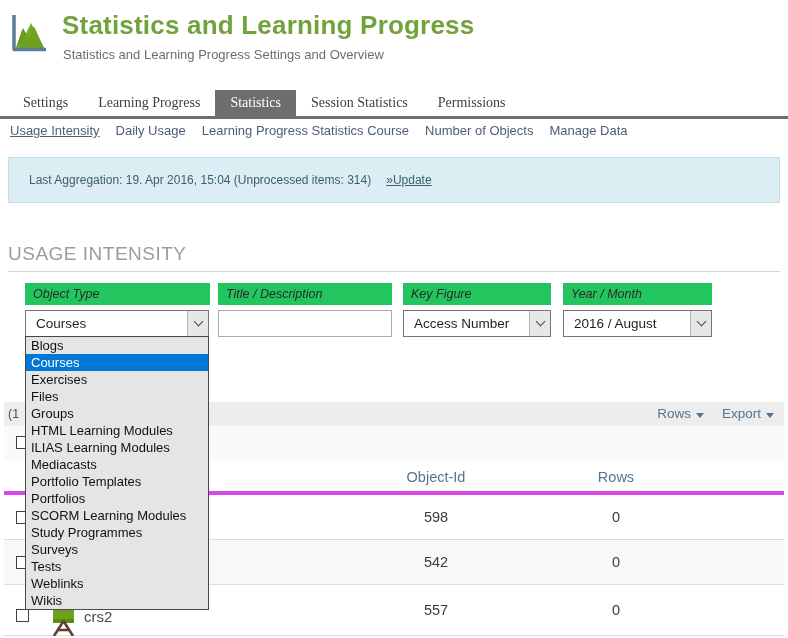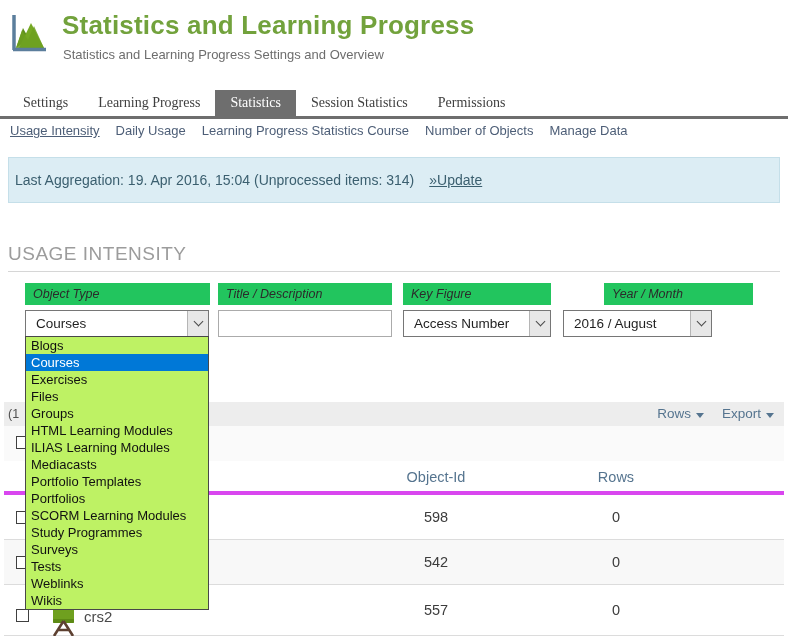--- a/index.html
+++ b/index.html
@@ -17,47 +17,47 @@
   .tab { height:26px; line-height:26px; padding:0 15px; font-size:14px; color:#3f3f3f; cursor:pointer; white-space:nowrap;font-family:Liberation Serif, serif; }
   .tab.active { background:#6e6e6e; color:#fff; }
 
   .subtabs { position:absolute; left:10px; top:123px; display:flex; gap:16px; }
   .subtab { font-size:13px; color:#4d5e77; cursor:pointer; white-space:nowrap; }
   .subtab.active { text-decoration:underline; }
 
   
   .infobar { position:absolute; left:8px; top:157px; width:772px; height:46px;
              background:#dcedf4; border:1px solid #c5dfe9; display:flex; align-items:center;
-             padding-left:6px; font-size:14px; color:#3b5f6f; }
+             padding-left:20px; font-size:12px; color:#3b5f6f; }
   .infobar a { color:#3b5f6f; text-decoration:underline; margin-left:15px; cursor:pointer; }
 
   
   .section-heading { position:absolute; left:8px; top:243px; font-size:19px; color:#9c9c9c; letter-spacing:.5px; font-weight:normal; }
   .filter-divider { position:absolute; left:8px; top:271px; width:772px; border-top:1px solid #d6d6d6; }
 
   
   .flabel { position:absolute; top:283px; height:22px; line-height:22px; background:#22c55e;
             font-style:italic; font-size:12.5px; color:#2b2b2b; padding-left:8px; }
   .fl1 { left:25px; width:185px; } .fl2 { left:218px; width:174px; }
-  .fl3 { left:403px; width:148px; } .fl4 { left:563px; width:149px;margin-left:41px; }
+  .fl3 { left:403px; width:148px; } .fl4 { left:563px; width:149px; }
 
   .select { position:absolute; top:310px; height:27px; background:#fff; border:1px solid #767676;
             display:flex; align-items:center; font-size:13.5px; color:#1f1f1f; cursor:pointer; }
   .select .val { flex:1; padding-left:10px; white-space:nowrap; overflow:hidden; }
   .select .arrow { width:21px; height:100%; background:#e7e7e7; border-left:1px solid #b5b5b5;
                    display:flex; align-items:center; justify-content:center; }
   .chev { width:7px; height:7px; border-right:1.3px solid #4a4a4a; border-bottom:1.3px solid #4a4a4a;
           transform:rotate(45deg); margin-top:-4px; }
   .s1 { left:25px; width:184px; } .s3 { left:403px; width:148px; } .s4 { left:563px; width:149px; }
   .text-input { position:absolute; top:310px; left:218px; width:174px; height:27px;
                 border:1px solid #ababab; background:#fff; font-size:13.5px; padding:0 8px;
                 font-family:"Liberation Sans", sans-serif; }
 
   
-  .dropdown { position:absolute; left:25px; top:336px; width:184px; background:#bef264;
+  .dropdown { position:absolute; left:25px; top:336px; width:184px; background:#e5e5e5;
               border:1px solid #484848; z-index:50; }
   .dd-option { height:17px; line-height:17px; font-size:13px; color:#111; padding-left:5px;
                white-space:nowrap; overflow:hidden; cursor:pointer; }
   .dd-option.selected { background:#0078d7; color:#fff; }
 
   
   .tbl { position:absolute; left:4px; top:402px; width:780px; }
   .strip1 { position:relative; height:24px; background:#ededed; }
   .pag { position:absolute; left:4px; top:0; line-height:24px; font-size:12.5px; color:#4f4f4f; }
   .tbl-menus { position:absolute; right:10px; top:0; line-height:24px; display:flex; gap:18px; }

